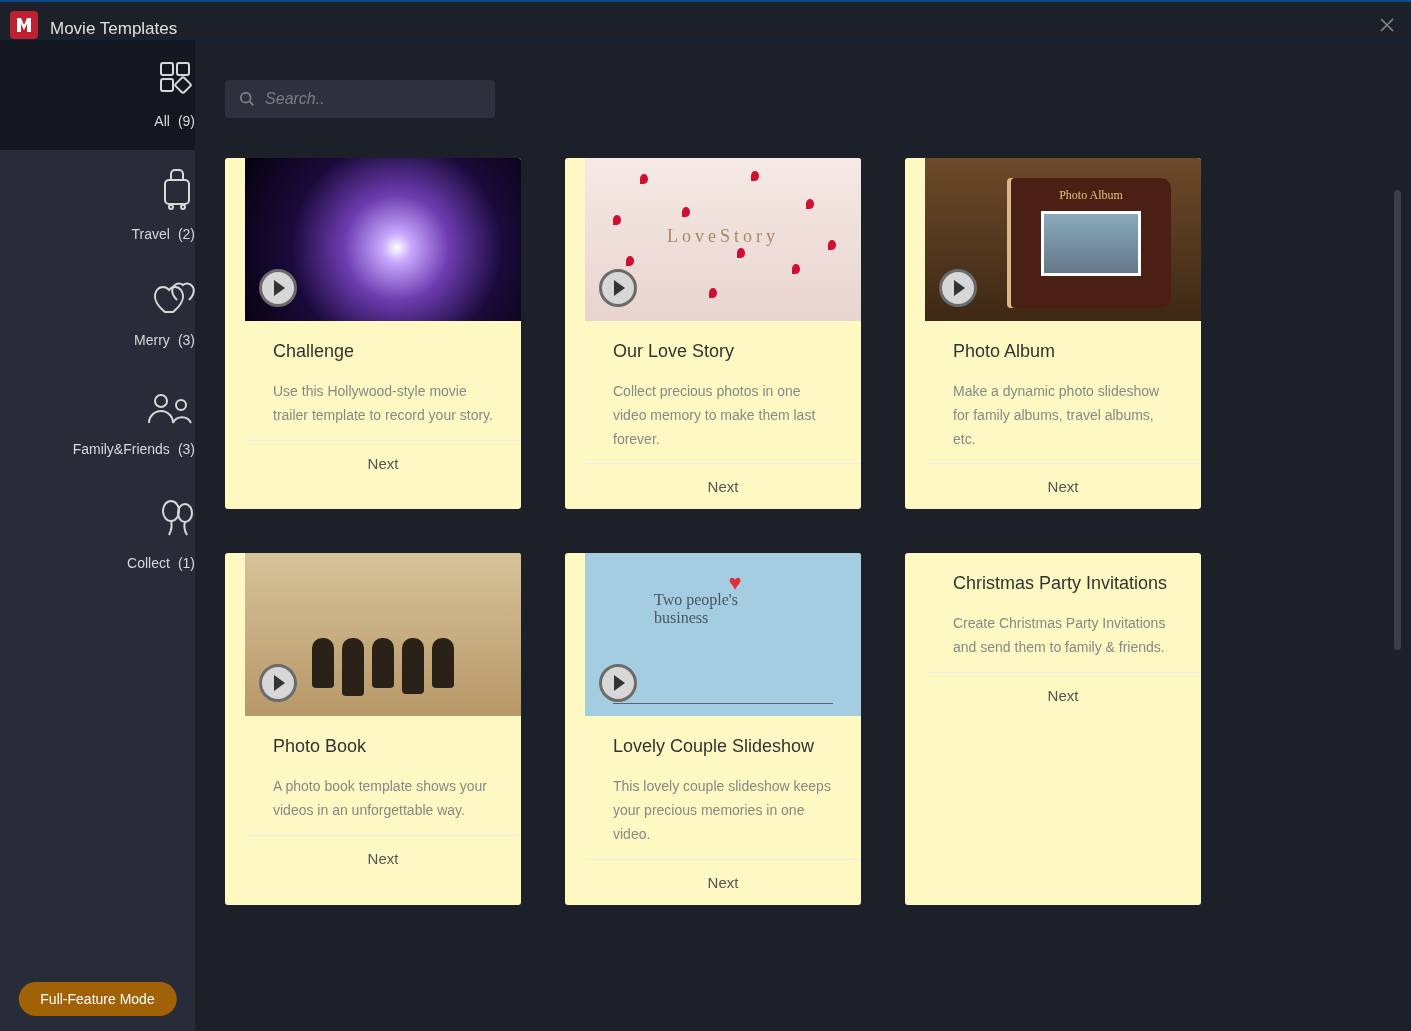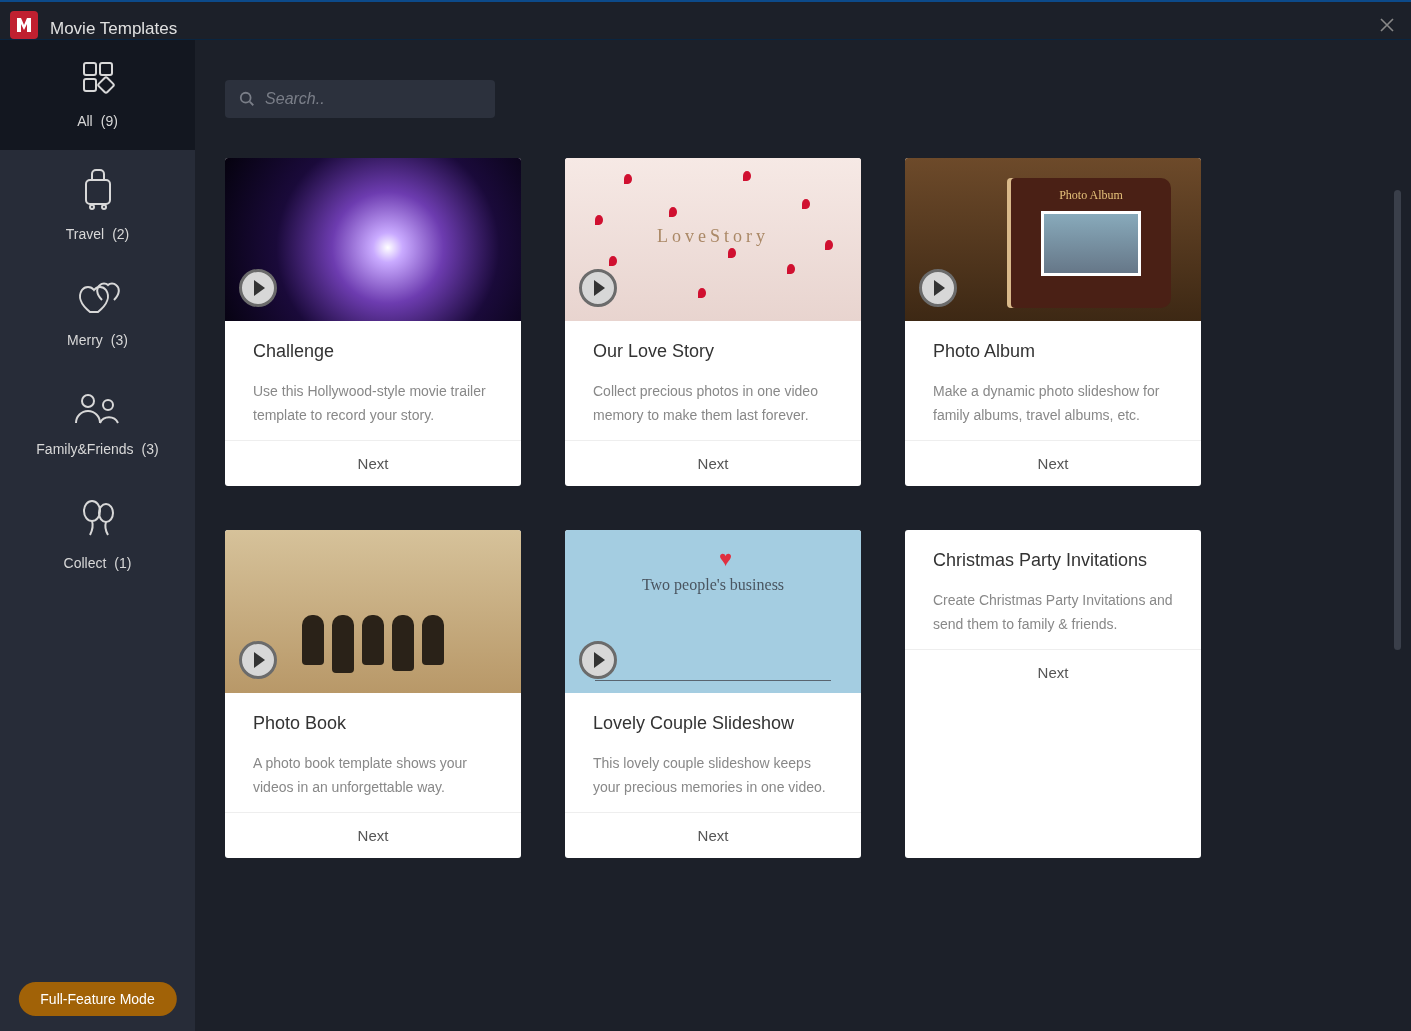--- a/index.html
+++ b/index.html
@@ -47,21 +47,21 @@
 .sidebar {
   width: 195px;
   background: #272c38;
   position: relative;
   flex-shrink: 0;
 }
 .sidebar-item {
   height: 110px;
   display: flex;
   flex-direction: column;
-  align-items: center;
+  align-items: flex-end;
   justify-content: center;
   cursor: pointer;
   color: #d8d8d8;
 }
 .sidebar-item.active {
   background: #131720;
 }
 .sidebar-item .icon {
   margin-bottom: 12px;
 }
@@ -110,24 +110,25 @@
   width: 100%;
 }
 .search input::placeholder { color: #7a7e88; font-style: italic; }
 
 .grid {
   display: grid;
   grid-template-columns: repeat(3, 296px);
   gap: 44px;
 }
 .card {
-  background: #ffffff;
+  background: #fef9c3;
   border-radius: 3px;
   overflow: hidden;
   cursor: pointer;
+  padding-left: 20px;
 }
 .thumb {
   height: 163px;
   position: relative;
   display: flex;
   align-items: center;
   justify-content: center;
 }
 .play {
   position: absolute;

